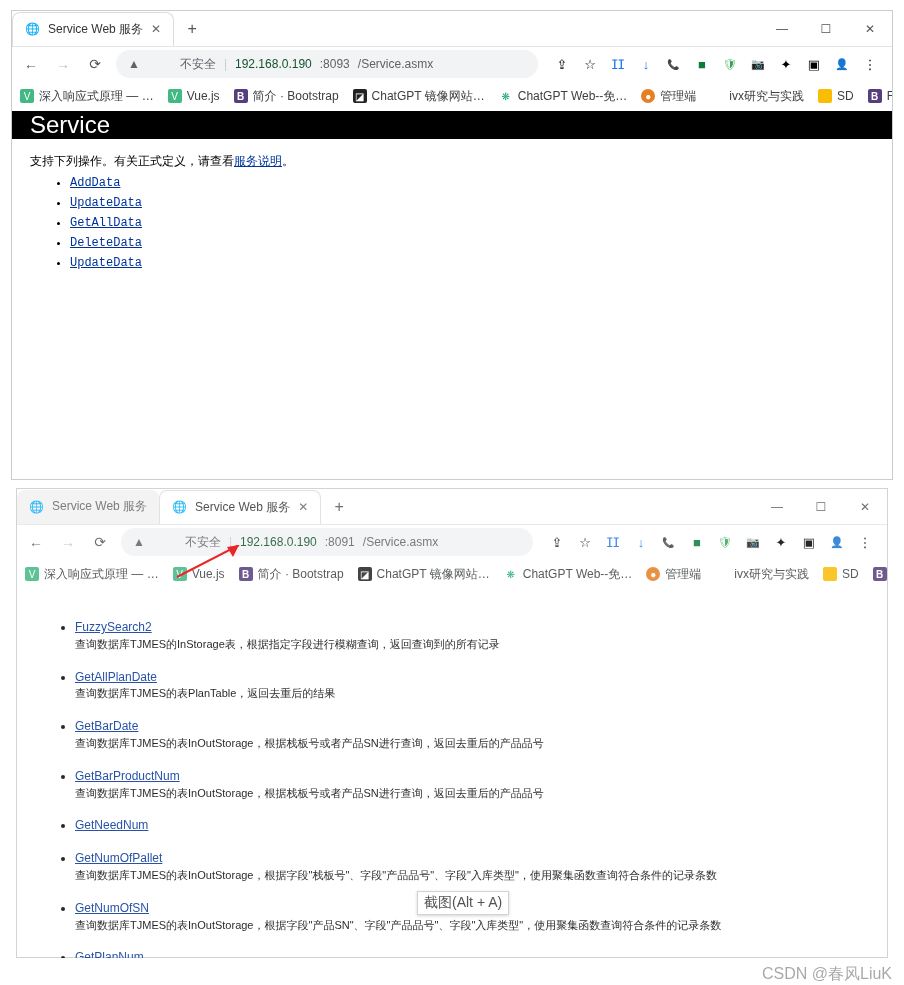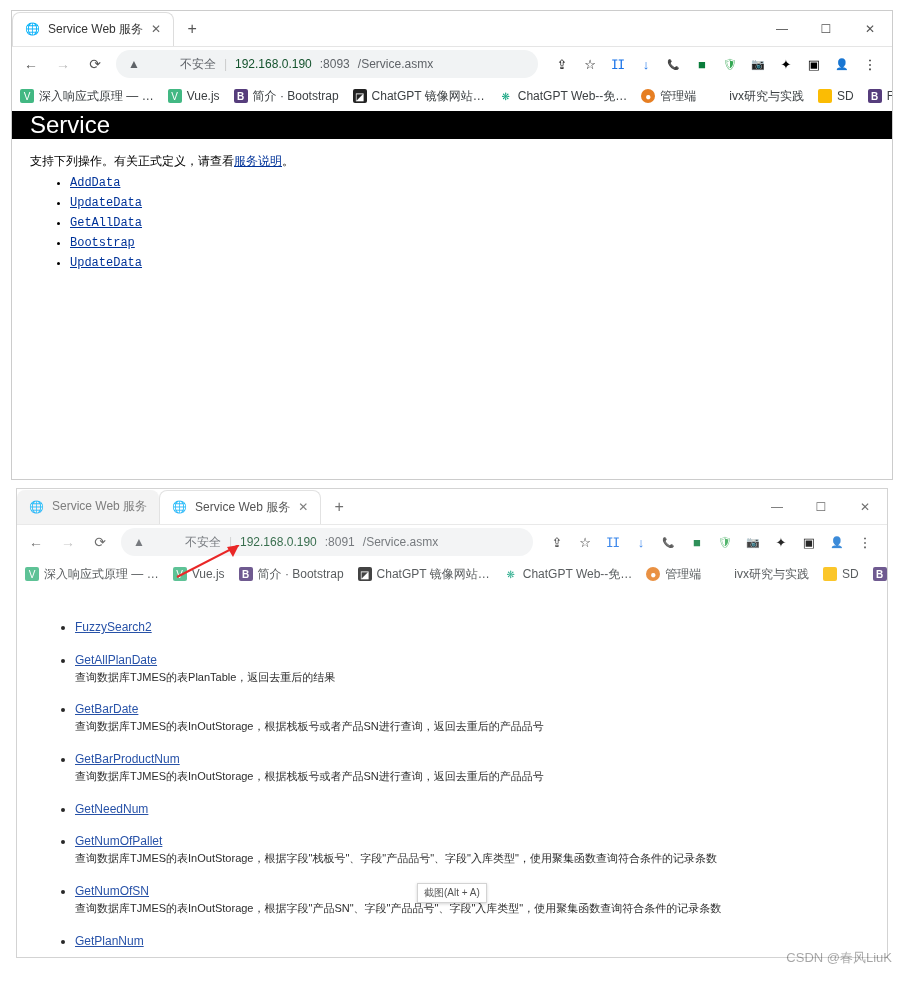--- a/index.html
+++ b/index.html
@@ -42,27 +42,27 @@
 .svcheader h1 { font-size: 24px; font-weight: normal; }
 .content { padding: 14px 18px; font-size: 12px; font-family: Verdana, sans-serif; color: #000; }
 .content a { color: #003399; text-decoration: underline; }
 .oplist { list-style: disc; padding-left: 40px; margin-top: 6px; }
 .oplist li { margin: 6px 0; font-family: Liberation Mono, monospace; }
 .oplist2 { list-style: disc; padding-left: 40px; }
 .oplist2 li { margin: 16px 0; line-height: 1.4; }
 .oplist2 .desc { color: #000; font-size: 11px; }
 
 .scroll2 { height: 378px; overflow-y: auto; position: relative; }
-.tooltip { position: absolute; left: 400px; top: 294px; background: #fff; border: 1px solid #ccc; padding: 2px 6px; font-size: 10px; color: #333; box-shadow: 0 1px 3px rgba(0,0,0,0.2); }
+.tooltip { position: absolute; left: 400px; top: 302px; background: #fff; border: 1px solid #ccc; padding: 2px 6px; font-size: 14px; color: #333; box-shadow: 0 1px 3px rgba(0,0,0,0.2); }
 
 .arrow { position: absolute; left: 152px; top: 56px; pointer-events: none; }
 .arrow svg line { stroke: #e60000; stroke-width: 2; }
 .arrow svg polygon { fill: #e60000; }
 
-.watermark { position: fixed; right: 12px; bottom: 18px; font-size: 13px; color: rgba(0,0,0,0.35); }
+.watermark { position: fixed; right: 12px; bottom: 0; font-size: 16px; color: rgba(0,0,0,0.35); }
 </style>
 </head>
 <body>
 
 <div class="window window1">
   <div class="titlebar">
     <div class="tab active">
       <span class="globe">🌐</span>
       <span>Service Web 服务</span>
       <span class="close">✕</span>
@@ -143,21 +143,21 @@
     <h1>Service</h1>
   </div>
   <div class="content">
     <p>
       <span>支持下列操作。有关正式定义，请查看</span><a href="#">服务说明</a><span>。</span>
     </p>
     <ul class="oplist" id="ops1">
         <li><a href="#">AddData</a></li>
         <li><a href="#">UpdateData</a></li>
         <li><a href="#">GetAllData</a></li>
-        <li><a href="#">Bootstrap</a></li>
+        <li><a href="#">DeleteData</a></li>
         <li><a href="#">UpdateData</a></li>
       </ul>
   </div>
 </div>
 
 <div class="window window2">
   <div class="titlebar">
     <div class="tab inactive">
       <span class="globe">🌐</span>
       <span>Service Web 服务</span>
@@ -234,21 +234,21 @@
         <span class="bmicon sd"></span>
         <span>SD</span>
       </span>
       <span class="bm">
         <span class="bmicon boot">B</span>
       </span>
     </div>
   <div class="scroll2">
     <div class="content">
       <ul class="oplist2" id="ops2">
-          <li><a href="#">FuzzySearch2</a><br></li>
+          <li><a href="#">FuzzySearch2</a><br><span class="desc">查询数据库TJMES的InStorage表，根据指定字段进行模糊查询，返回查询到的所有记录</span></li>
           <li><a href="#">GetAllPlanDate</a><br><span class="desc">查询数据库TJMES的表PlanTable，返回去重后的结果</span></li>
           <li><a href="#">GetBarDate</a><br><span class="desc">查询数据库TJMES的表InOutStorage，根据栈板号或者产品SN进行查询，返回去重后的产品品号</span></li>
           <li><a href="#">GetBarProductNum</a><br><span class="desc">查询数据库TJMES的表InOutStorage，根据栈板号或者产品SN进行查询，返回去重后的产品品号</span></li>
           <li><a href="#">GetNeedNum</a><br></li>
           <li><a href="#">GetNumOfPallet</a><br><span class="desc">查询数据库TJMES的表InOutStorage，根据字段"栈板号"、字段"产品品号"、字段"入库类型"，使用聚集函数查询符合条件的记录条数</span></li>
           <li><a href="#">GetNumOfSN</a><br><span class="desc">查询数据库TJMES的表InOutStorage，根据字段"产品SN"、字段"产品品号"、字段"入库类型"，使用聚集函数查询符合条件的记录条数</span></li>
           <li><a href="#">GetPlanNum</a><br></li>
           <li><a href="#">GetPracticalNum</a><br><span class="desc">查询数据库TJMES的表PlanTable</span></li>
         </ul>
     </div>

